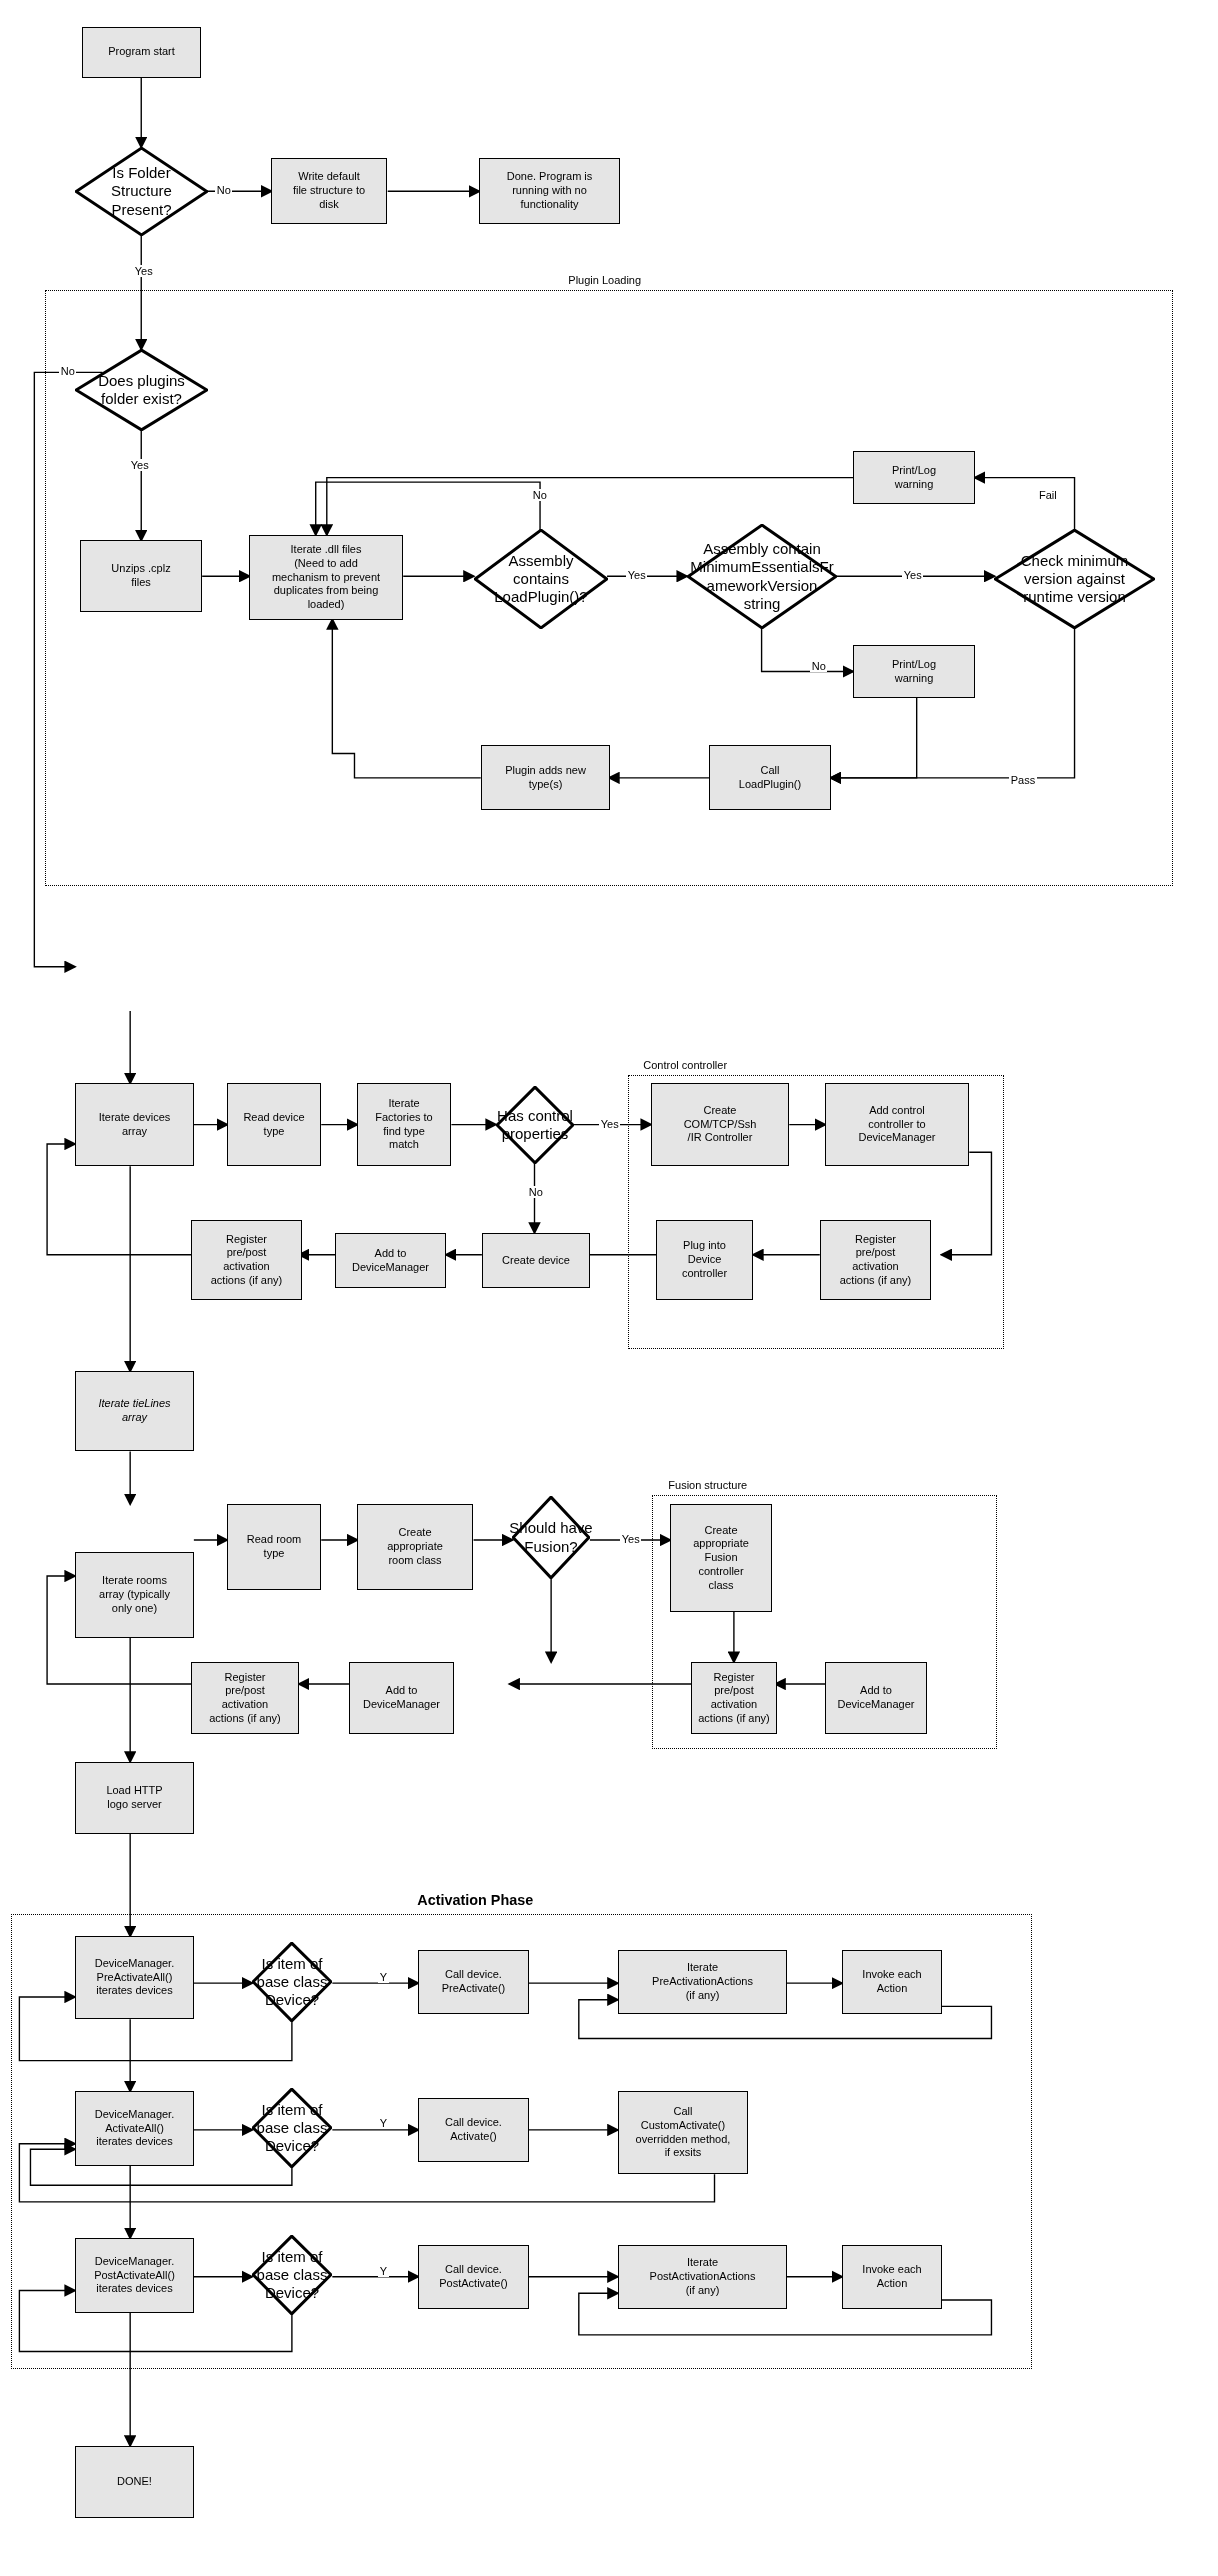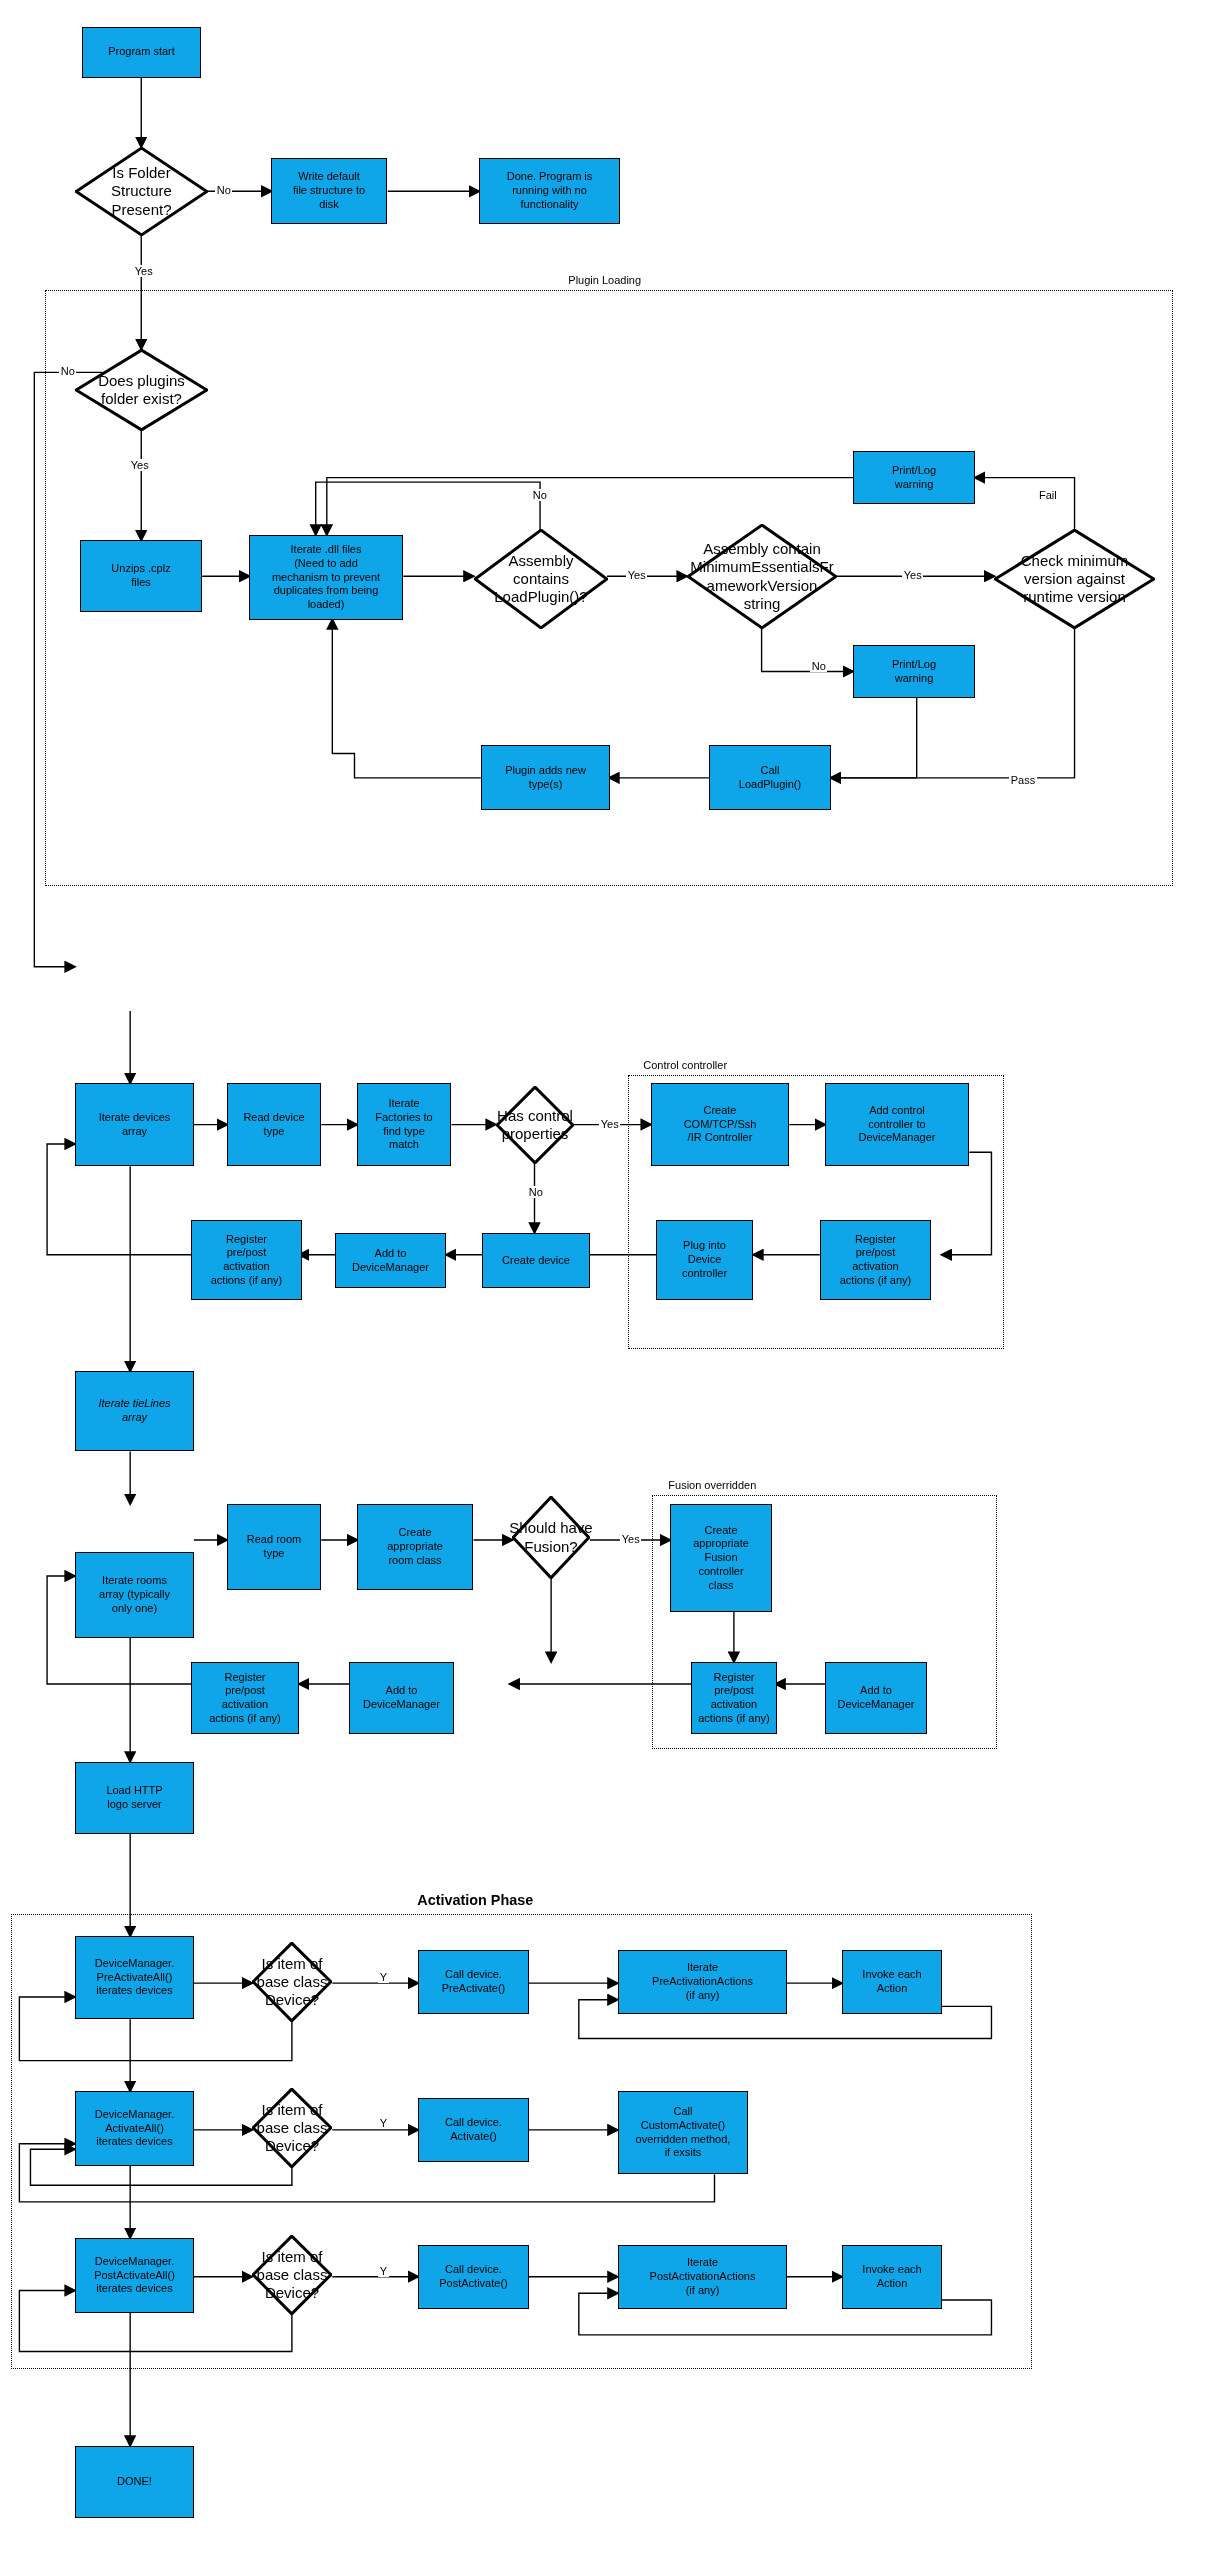--- a/index.html
+++ b/index.html
@@ -27,21 +27,21 @@
     pointer-events: none;
   }
   .node {
     position: absolute;
     box-sizing: border-box;
     display: flex;
     align-items: center;
     justify-content: center;
     text-align: center;
     border: 1.1px solid #000000;
-    background: #0ea5e9;
+    background: #e5e5e5;
     font-size: 11px;
     line-height: 1.25;
     padding: 2.2px 3.3px;
     white-space: pre-line;
   }
   .diamond-wrap {
     position: absolute;
     box-sizing: border-box;
   }
   .diamond-wrap .dia {
@@ -106,21 +106,21 @@
 
 <div id="canvas">
 
   <div class="group-box" style="left:45px; top:290px; width:1128px; height:596px;"></div>
   <div class="group-title" style="left:565px; top:274px;">Plugin Loading</div>
 
   <div class="group-box" style="left:628px; top:1075px; width:376px; height:274px;"></div>
   <div class="group-title" style="left:640px; top:1059px;">Control controller</div>
 
   <div class="group-box" style="left:652px; top:1495px; width:345px; height:254px;"></div>
-  <div class="group-title" style="left:665px; top:1479px;">Fusion overridden</div>
+  <div class="group-title" style="left:665px; top:1479px;">Fusion structure</div>
 
   <div class="group-box" style="left:11px; top:1914px; width:1021px; height:455px;"></div>
   <div class="group-title bold" style="left:414px; top:1892px;">Activation Phase</div>
 
   <svg class="wires" viewBox="0 0 2199 4650">
     <defs>
       <marker id="arrow" viewBox="0 0 12 12" refX="10" refY="6" markerWidth="9" markerHeight="9" orient="auto-start-reverse">
         <path d="M 0 0 L 12 6 L 0 12 z" fill="#000000"></path>
       </marker>
     </defs>

